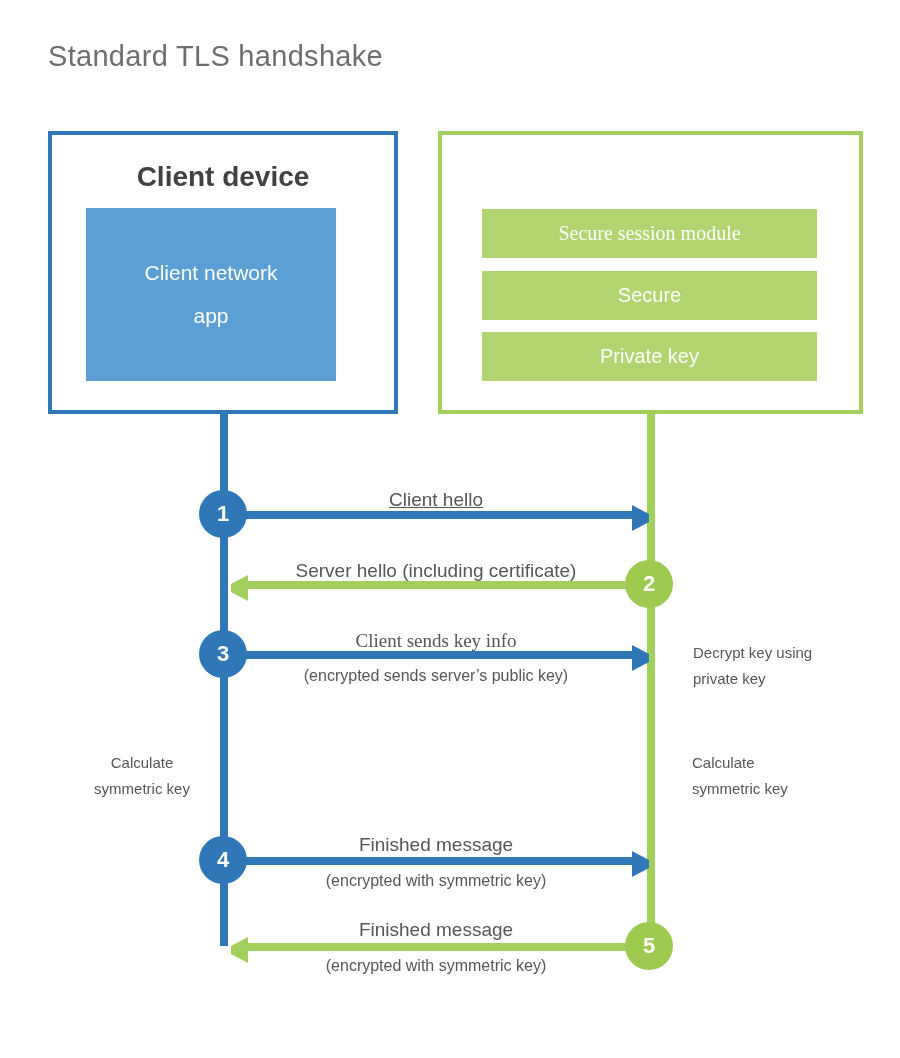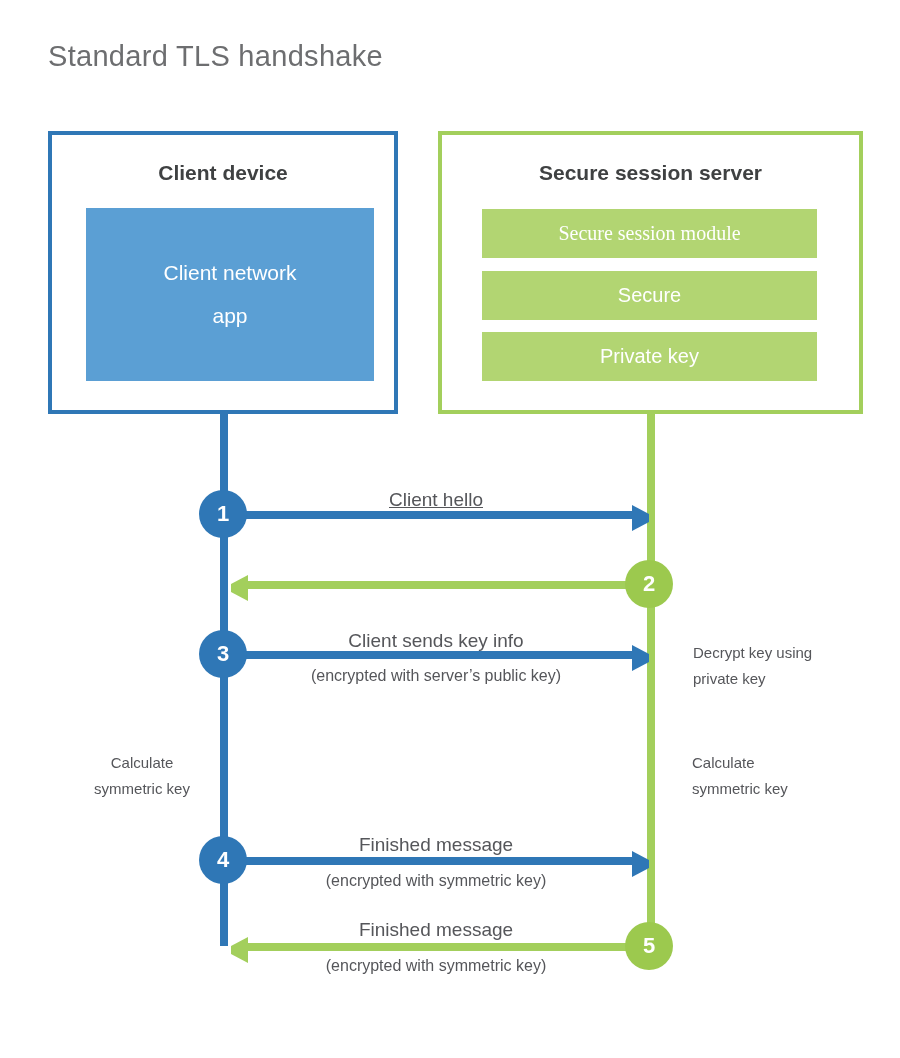--- a/index.html
+++ b/index.html
@@ -6,23 +6,23 @@
   html,body { background:#ffffff; }
   body { font-family:"Liberation Sans", sans-serif; }
   #canvas { position:relative; width:900px; height:1058px; background:#ffffff; overflow:hidden; }
   .abs { position:absolute; }
 
   #title { left:36px; top:28px; font-size:29px; font-weight:300; letter-spacing:0.3px; color:var(--title_text); }
 
   .actor-box { border-width:4px; border-style:solid; background:#ffffff; }
   #client-box { left:40px; top:123px; width:350px; height:283px; border-color:var(--blue); }
   #server-box { left:430px; top:123px; width:425px; height:283px; border-color:var(--green_line); }
-  .box-title { left:0; top:22px; width:100%; text-align:center; font-size:21px; font-weight:700; color:var(--heading_text); }
+  .box-title { left:0; top:22px; width:100%; text-align:center; font-size:28px; font-weight:700; color:var(--heading_text); }
 
-  #client-app { left:34px; top:73px; width:288px; height:173px; background:var(--blue_fill); color:#ffffff;
+  #client-app { left:34px; top:73px; width:250px; height:173px; background:var(--blue_fill); color:#ffffff;
     display:flex; flex-direction:column; align-items:center; justify-content:center; font-size:21px; line-height:1.65; }
 
   .module-bar { left:40px; width:335px; height:49px; background:var(--green_fill); color:#ffffff; font-size:20px;
     display:flex; align-items:center; justify-content:center; }
   #bar-1 { top:74px;font-family:Liberation Serif, serif; } #bar-2 { top:136px; } #bar-3 { top:197px; }
 
   .lifeline { width:5px; top:405px; z-index:1; }
   #client-lifeline { left:212px; height:533px; background:var(--blue); }
   #server-lifeline { left:639px; height:535px; background:var(--green_line); }
 
@@ -50,21 +50,21 @@
   #arrow-3-head  { left:624px; top:637px; }
   #arrow-4-shaft { left:215px; top:849px; width:410px; }
   #arrow-4-head  { left:624px; top:843px; }
   #arrow-5-shaft { left:232px; top:935px; width:409px; }
   #arrow-5-head  { left:215px; top:929px; }
 
   .msg-label { left:215px; width:426px; text-align:center; font-size:19px; color:var(--label_text); z-index:2; }
   .msg-sublabel { left:215px; width:426px; text-align:center; font-size:16px; color:var(--label_text); z-index:2; }
   #label-1 { top:477px;text-decoration:underline; }
   #label-2 { top:548px; }
-  #label-3 { top:618px; }
+  #label-3 { top:618px;font-family:Liberation Serif, serif; }
   #sublabel-3 { top:655px; }
   #label-4 { top:822px; }
   #sublabel-4 { top:860px; }
   #label-5 { top:907px; }
   #sublabel-5 { top:945px; }
 
   .side-note { font-size:15px; line-height:18px; color:var(--label_text); z-index:2; }
   #note-decrypt { left:677px; top:628px; text-align:left; }
   #note-calc-left { left:78px; top:738px; width:112px; text-align:center; }
   #note-calc-right { left:676px; top:738px; text-align:left; }
@@ -78,43 +78,43 @@
 
   <div class="abs actor-box" id="client-box">
     <div class="abs box-title">Client device</div>
     <div class="abs" id="client-app">
       <span>Client network</span>
       <span>app</span>
     </div>
   </div>
 
   <div class="abs actor-box" id="server-box">
-    <div class="abs box-title">Secure session server</div>
     <div class="abs module-bar" id="bar-1">Secure session module</div>
     <div class="abs module-bar" id="bar-2">Secure</div>
     <div class="abs module-bar" id="bar-3">Private key</div>
   </div>
 
   <div class="abs lifeline" id="client-lifeline"></div>
   <div class="abs lifeline" id="server-lifeline"></div>
 
   <div class="abs step-circle blue-circle" id="circle-1">1</div>
   <div class="abs shaft blue" id="arrow-1-shaft"></div>
   <div class="abs head right" id="arrow-1-head"></div>
   <div class="abs msg-label" id="label-1">Client hello</div>
 
   <div class="abs step-circle green-circle" id="circle-2">2</div>
   <div class="abs shaft green" id="arrow-2-shaft"></div>
   <div class="abs head left" id="arrow-2-head"></div>
+  <div class="abs msg-label" id="label-2">Server hello (including certificate)</div>
 
   <div class="abs step-circle blue-circle" id="circle-3">3</div>
   <div class="abs shaft blue" id="arrow-3-shaft"></div>
   <div class="abs head right" id="arrow-3-head"></div>
   <div class="abs msg-label" id="label-3">Client sends key info</div>
-  <div class="abs msg-sublabel" id="sublabel-3">(encrypted with server’s public key)</div>
+  <div class="abs msg-sublabel" id="sublabel-3">(encrypted sends server’s public key)</div>
 
   <div class="abs side-note" id="note-decrypt">
     <div>Decrypt key using</div>
     <div>private key</div>
   </div>
   <div class="abs side-note" id="note-calc-left">
     <div>Calculate</div>
     <div>symmetric key</div>
   </div>
   <div class="abs side-note" id="note-calc-right">

